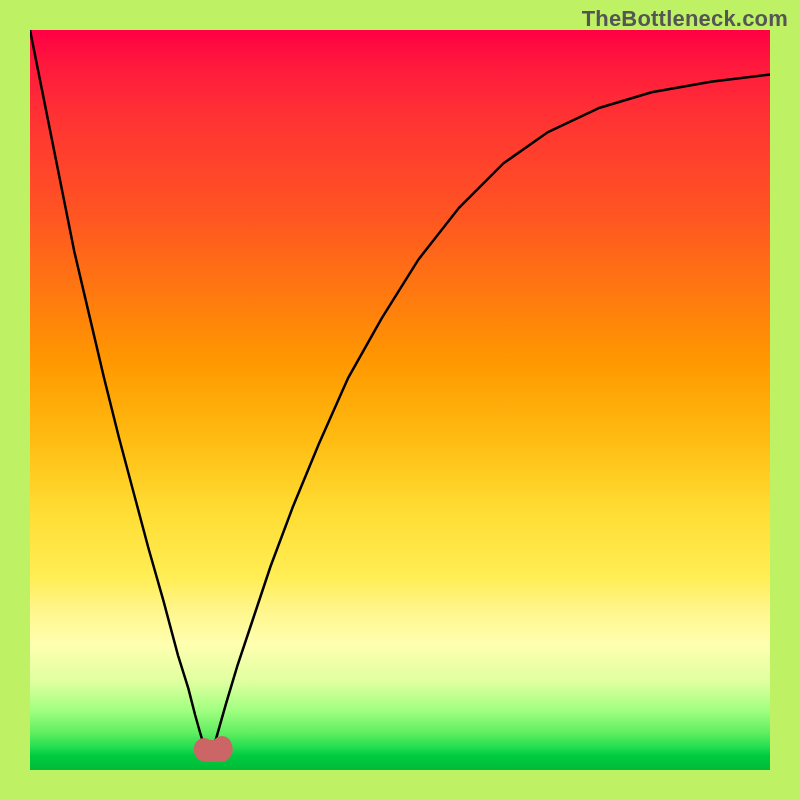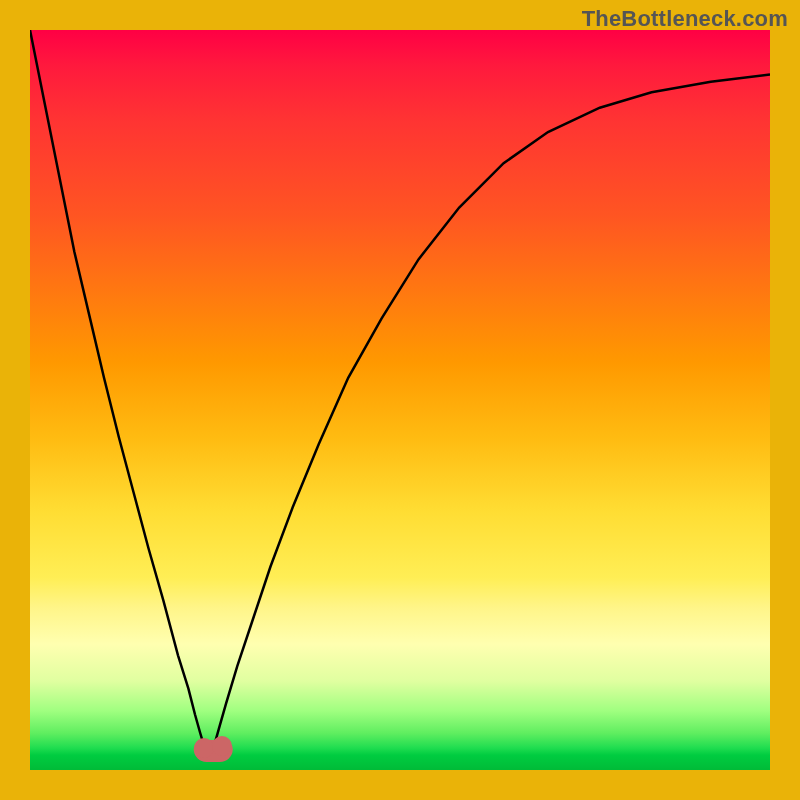--- a/index.html
+++ b/index.html
@@ -2,21 +2,21 @@
 <html><head>
 <meta charset="utf-8">
 <style>
   * { margin: 0; padding: 0; box-sizing: border-box; }
   html, body { width: 800px; height: 800px; overflow: hidden; background: #000; }
   
   .chart-container {
     position: relative;
     width: 800px;
     height: 800px;
-    background: #eab308;
+    background: #bef264;
   }
   
   .plot-area {
     position: absolute;
     left: 30px;
     top: 30px;
     width: 740px;
     height: 740px;
     background: linear-gradient(to bottom,
       #ff0044 0%,

